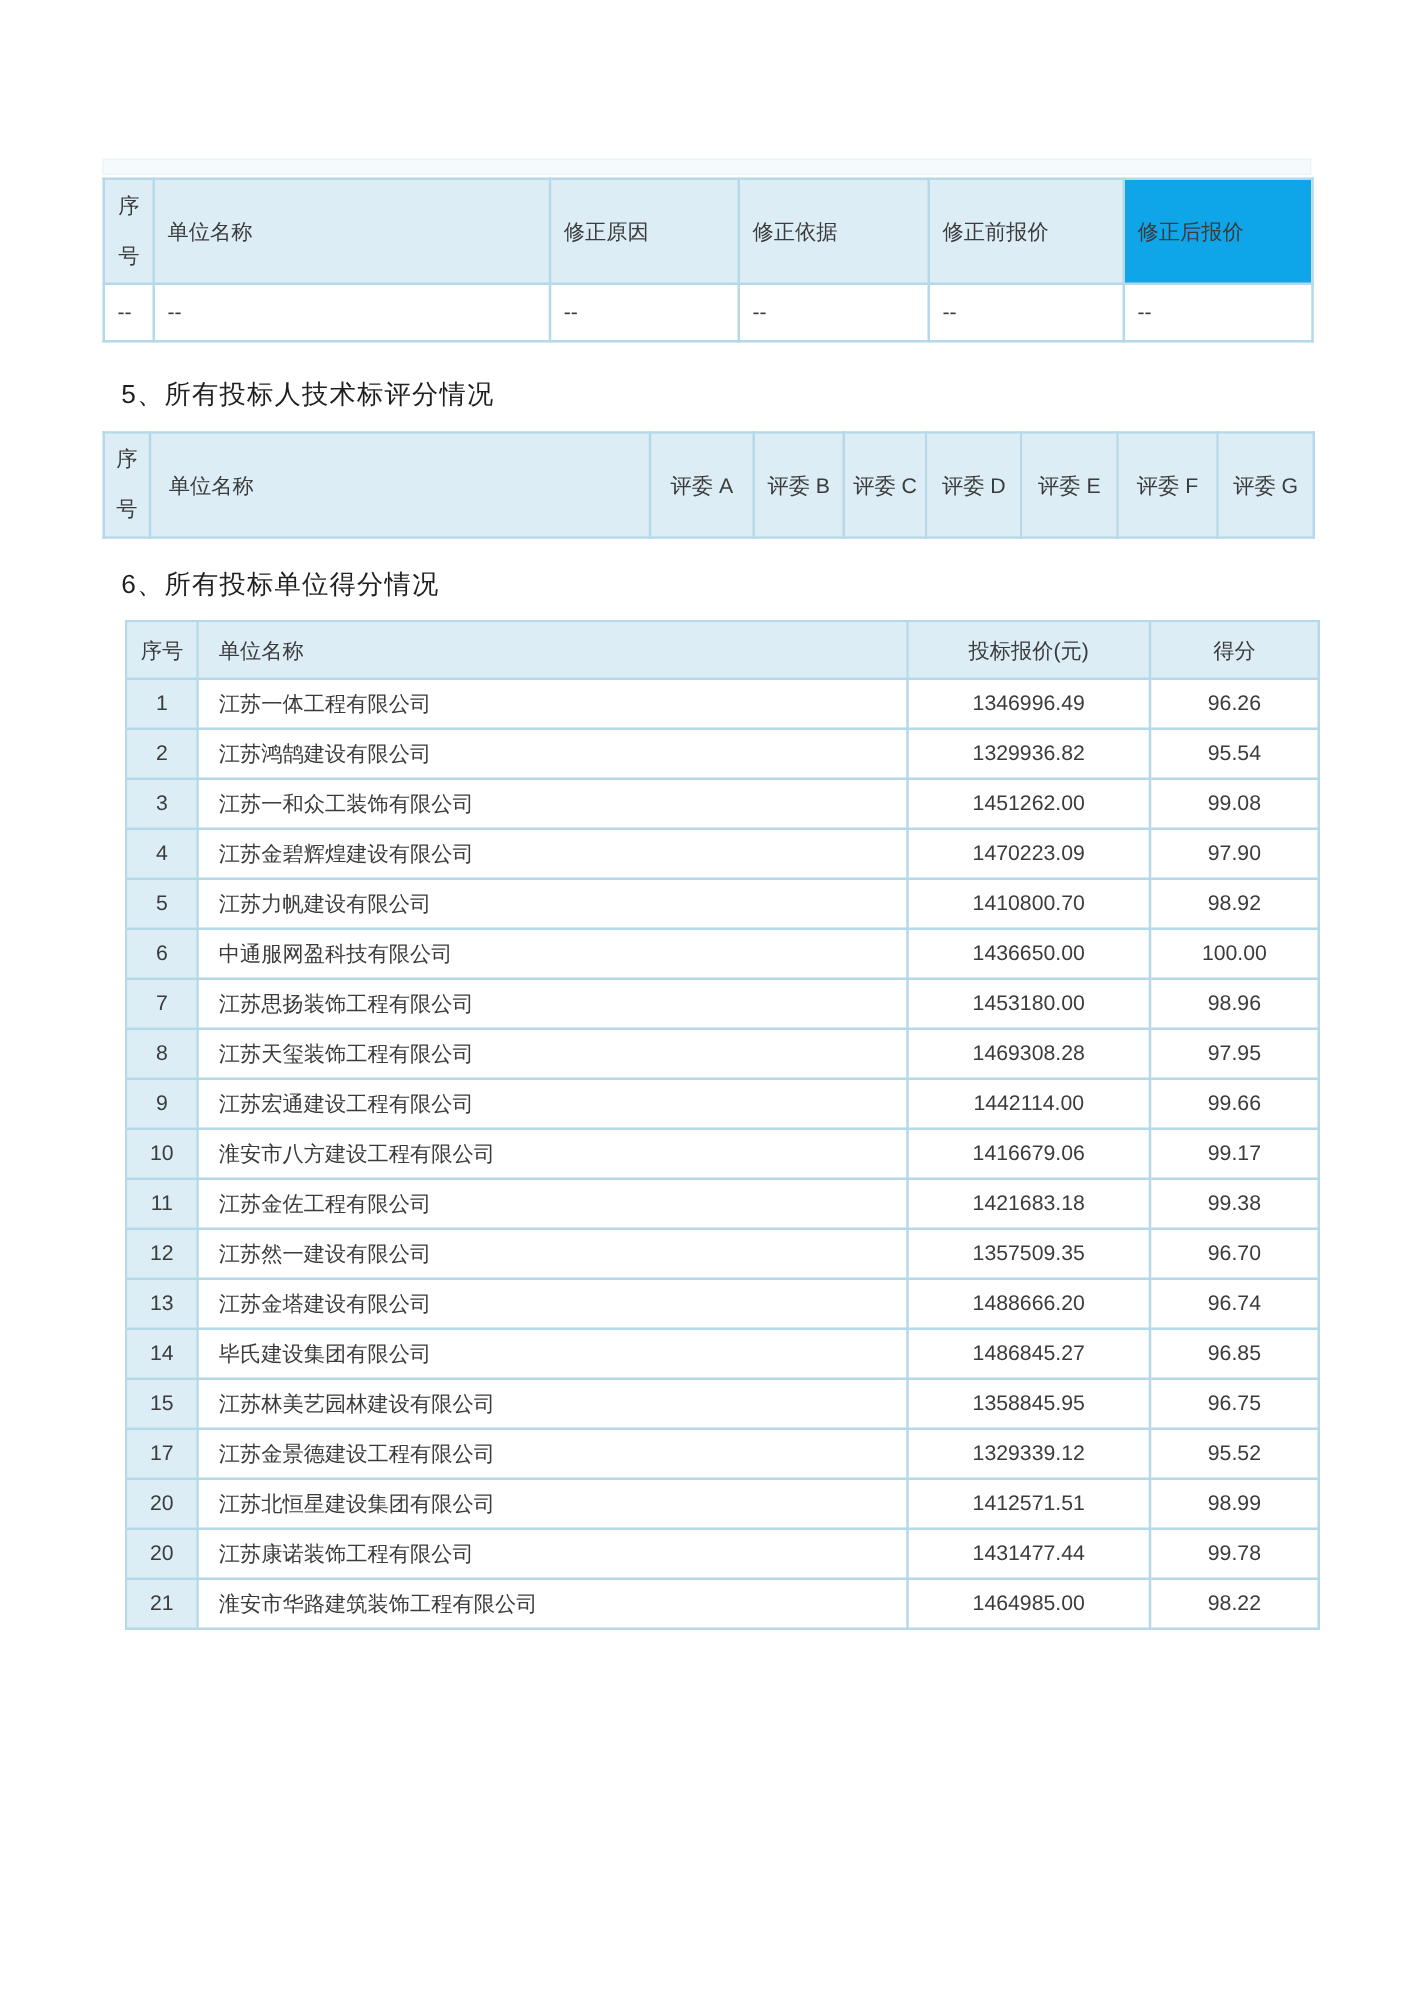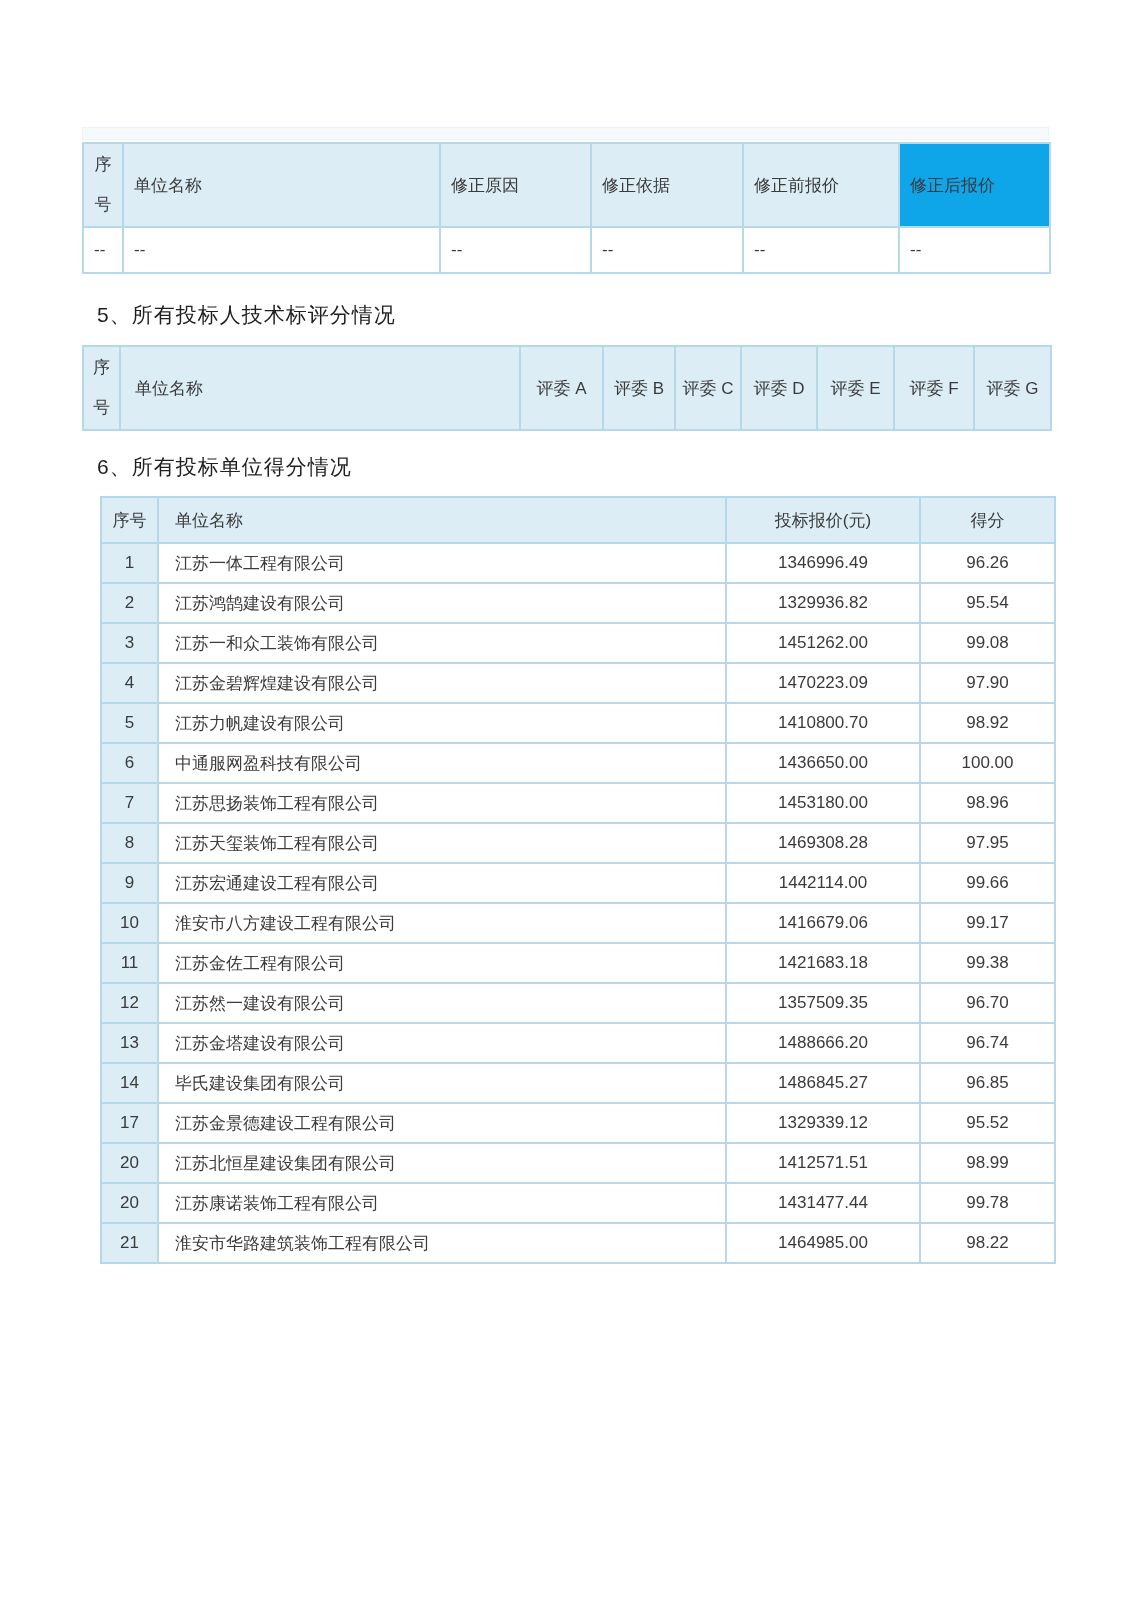--- a/index.html
+++ b/index.html
@@ -242,20 +242,26 @@
           <td class="col-price">1488666.20</td>
           <td class="col-score">96.74</td>
         </tr>
         <tr>
           <td class="col-no">14</td>
           <td class="col-name">毕氏建设集团有限公司</td>
           <td class="col-price">1486845.27</td>
           <td class="col-score">96.85</td>
         </tr>
         <tr>
+          <td class="col-no">15</td>
+          <td class="col-name">江苏林美艺园林建设有限公司</td>
+          <td class="col-price">1358845.95</td>
+          <td class="col-score">96.75</td>
+        </tr>
+        <tr>
           <td class="col-no">17</td>
           <td class="col-name">江苏金景德建设工程有限公司</td>
           <td class="col-price">1329339.12</td>
           <td class="col-score">95.52</td>
         </tr>
         <tr>
           <td class="col-no">20</td>
           <td class="col-name">江苏北恒星建设集团有限公司</td>
           <td class="col-price">1412571.51</td>
           <td class="col-score">98.99</td>

